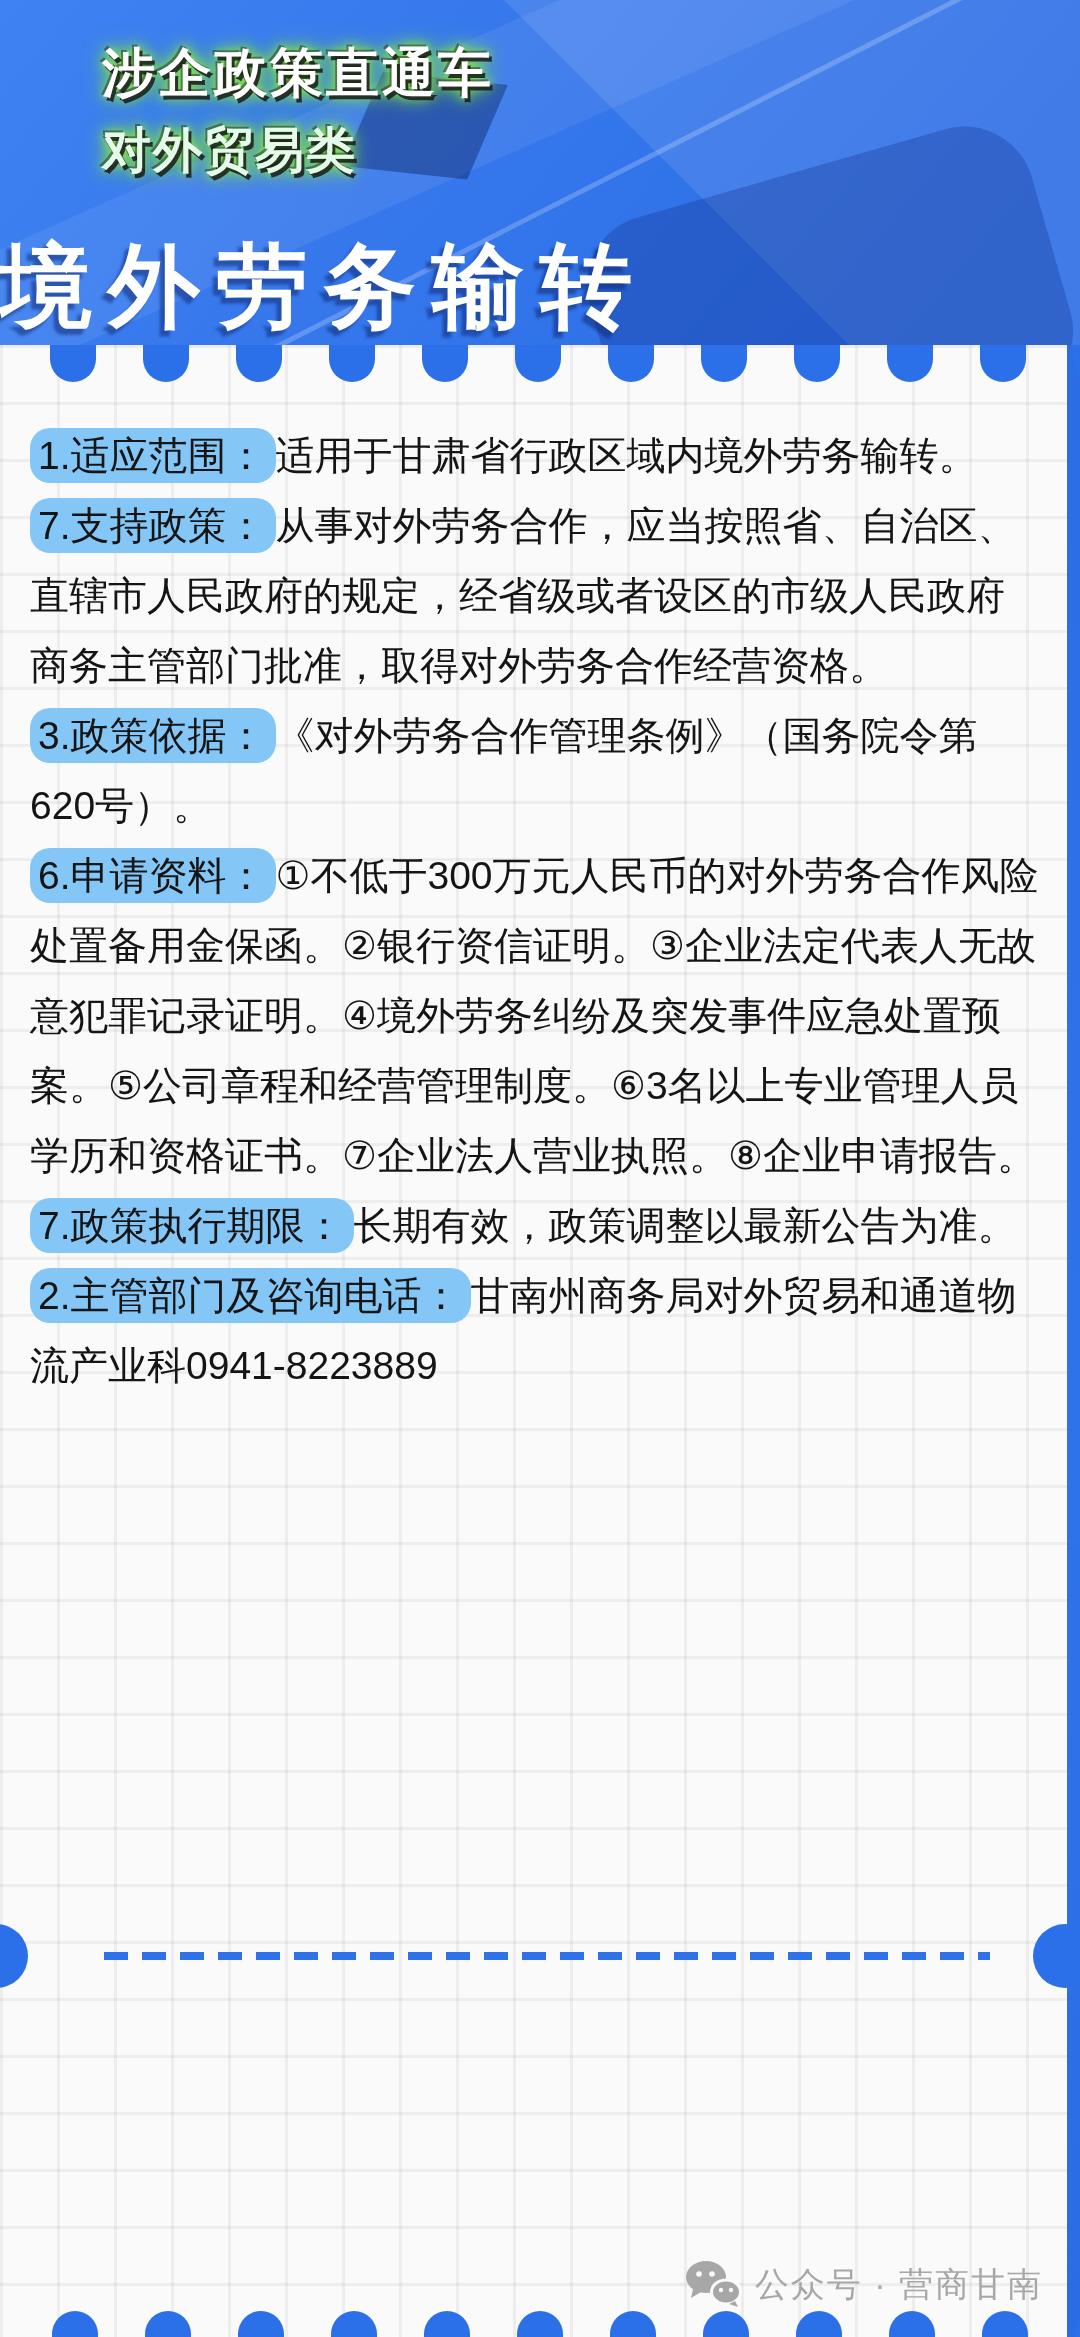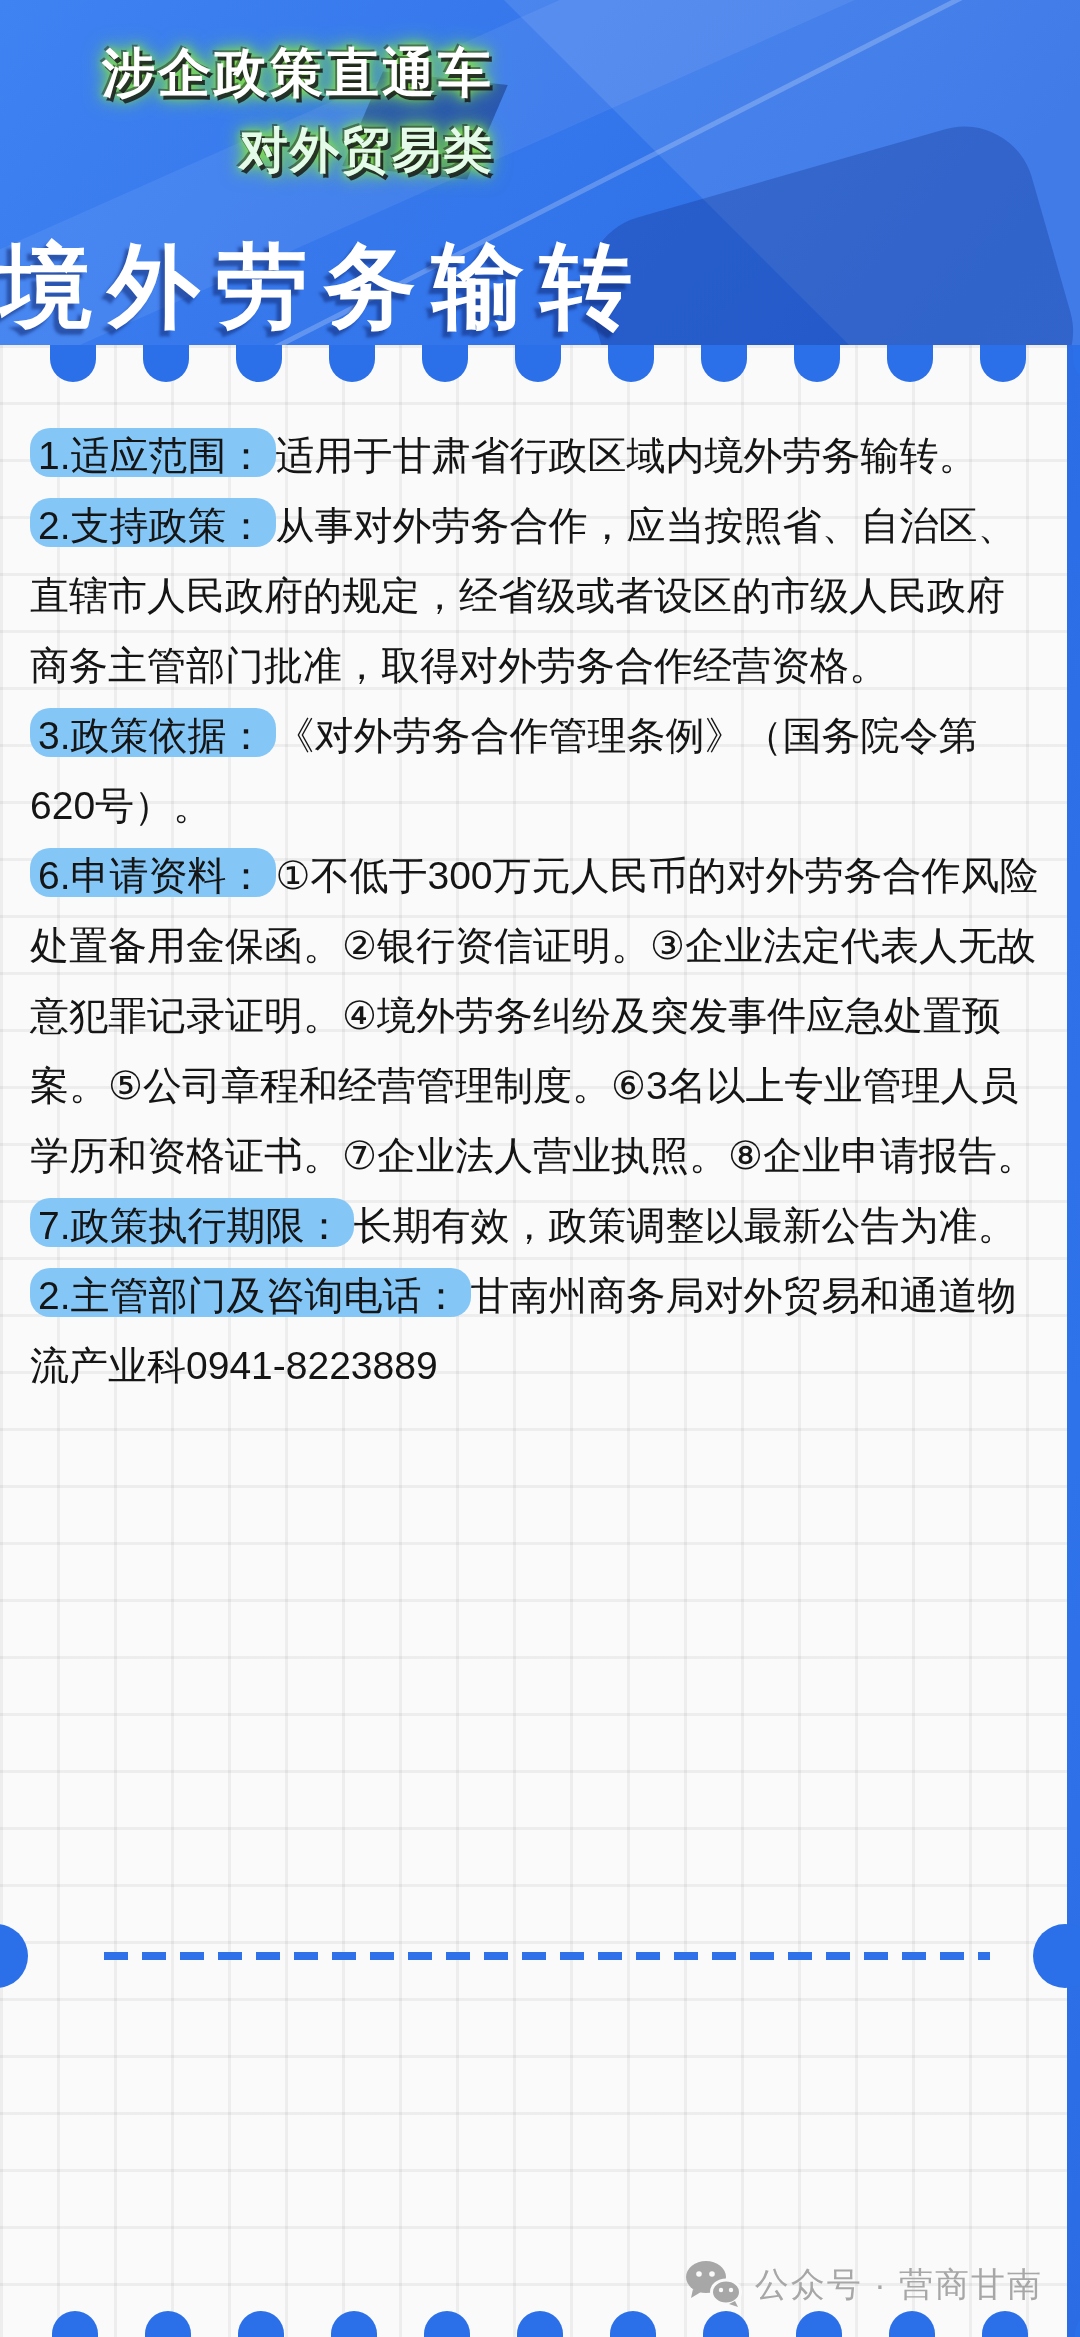--- a/index.html
+++ b/index.html
@@ -19,21 +19,20 @@
   .badge{position:absolute;left:102px;top:38px;}
   .badge-l1{
     font-size:53px;font-weight:bold;color:#ffffff;letter-spacing:3px;
     text-shadow:3px 4px 0 rgba(25,25,25,.85),-2px -2px 0 rgba(25,25,25,.45),
       0 0 9px #86e645,0 0 16px #86e645,0 0 22px #7bdf3c;
   }
   .badge-l2{
     margin-top:8px;font-size:49px;font-weight:bold;color:#e4fbe9;letter-spacing:2px;
     text-shadow:3px 4px 0 rgba(25,25,25,.85),-2px -2px 0 rgba(25,25,25,.45),
       0 0 9px #86e645,0 0 16px #86e645,0 0 22px #7bdf3c;
-    text-align:right;
   }
   .title{
     position:absolute;left:0;top:225px;width:100%;margin:0;text-align:left;
     font-size:92px;font-weight:bold;color:#ffffff;letter-spacing:16px;
     text-shadow:-5px 6px 3px rgba(14,36,108,.5);
   }
   
   .panel{
     position:absolute;top:345px;left:0;width:1067px;height:1992px;
     background-color:#fafafa;
@@ -42,21 +41,21 @@
       repeating-linear-gradient(to bottom, rgba(0,0,0,.05) 0 3px, transparent 3px 57px);
   }
   .teeth{position:absolute;top:0;left:0;width:100%;height:37px;display:flex;gap:47px;padding-left:50px;overflow:hidden;}
   .tooth{flex:none;width:46px;height:37px;background:#2b70e8;border-radius:0 0 23px 23px;}
   .bumps{position:absolute;bottom:0;left:0;width:100%;height:26px;display:flex;gap:47px;padding-left:52px;overflow:hidden;align-items:flex-end;}
   .bump{flex:none;width:46px;height:26px;background:#2b70e8;border-radius:26px 26px 0 0;}
   
   .content{position:relative;padding:76px 26px 0 30px;font-size:39px;line-height:70px;color:#151515;}
   .item{margin:0;font-weight:500;}
   .label{
-    background:#84c7f7;border-radius:20px;padding:6px 10px 0 8px;
+    background:#84c7f7;border-radius:20px;padding:6px 10px 6px 8px;
     box-decoration-break:clone;-webkit-box-decoration-break:clone;
   }
   
   .divider{position:absolute;left:0;top:1576px;width:100%;height:70px;pointer-events:none;}
   .dash-line{
     position:absolute;left:104px;top:31px;width:886px;height:8px;
     background:repeating-linear-gradient(to right,#2f71e9 0 24px,transparent 24px 38px);
   }
   .notch{position:absolute;width:64px;height:64px;border-radius:50%;background:#2b70e8;top:3px;}
   .notch.left{left:-36px;}
@@ -96,21 +95,21 @@
         <div class="tooth"></div>
         <div class="tooth"></div>
         <div class="tooth"></div>
         <div class="tooth"></div>
         <div class="tooth"></div>
         <div class="tooth"></div>
       </div>
 
     <main class="content" id="items">
         <p class="item"><span class="label">1.适应范围：</span><span>适用于甘肃省行政区域内境外劳务输转。</span></p>
-        <p class="item"><span class="label">2.支持政策：</span><span>从事对外劳务合作，应当按照省、自治区、直辖市人民政府的规定，经省级或者设区的市级人民政府商务主管部门批准，取得对外劳务合作经营资格。</span></p>
+        <p class="item"><span class="label">7.支持政策：</span><span>从事对外劳务合作，应当按照省、自治区、直辖市人民政府的规定，经省级或者设区的市级人民政府商务主管部门批准，取得对外劳务合作经营资格。</span></p>
         <p class="item"><span class="label">3.政策依据：</span><span>《对外劳务合作管理条例》（国务院令第620号）。</span></p>
         <p class="item"><span class="label">6.申请资料：</span><span>①不低于300万元人民币的对外劳务合作风险处置备用金保函。②银行资信证明。③企业法定代表人无故意犯罪记录证明。④境外劳务纠纷及突发事件应急处置预案。⑤公司章程和经营管理制度。⑥3名以上专业管理人员学历和资格证书。⑦企业法人营业执照。⑧企业申请报告。</span></p>
         <p class="item"><span class="label">7.政策执行期限：</span><span>长期有效，政策调整以最新公告为准。</span></p>
         <p class="item"><span class="label">2.主管部门及咨询电话：</span><span>甘南州商务局对外贸易和通道物流产业科0941-8223889</span></p>
       </main>
 
     <div class="divider">
       <span class="notch left"></span>
       <span class="dash-line"></span>
       <span class="notch right"></span>

